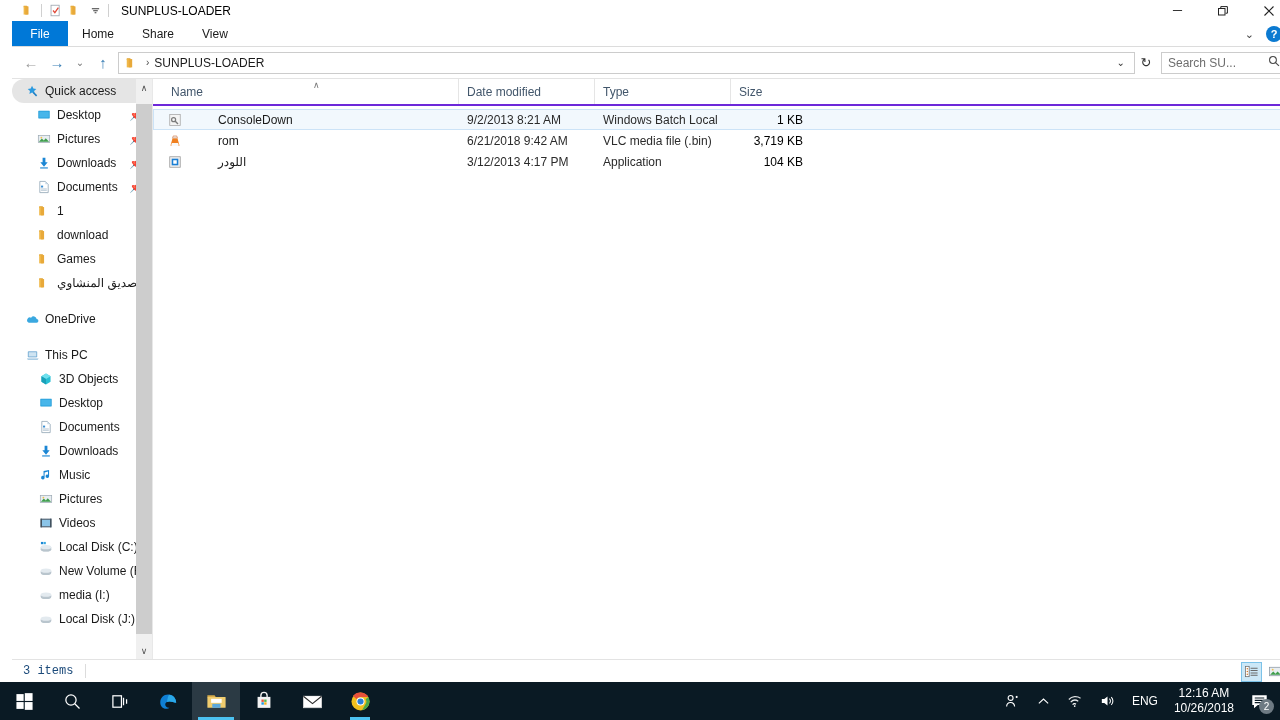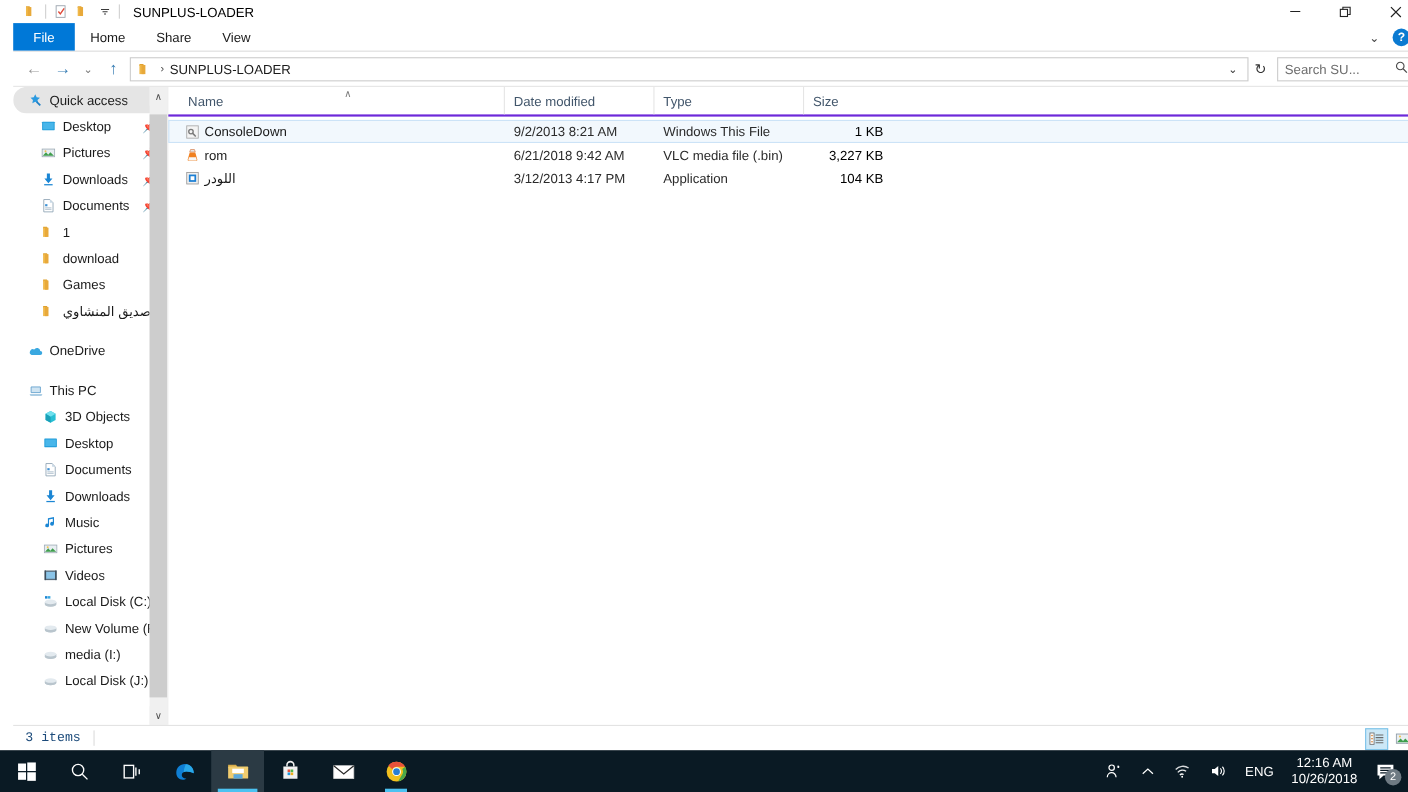--- a/index.html
+++ b/index.html
@@ -213,21 +213,21 @@
     height: 21px;
     display: flex; align-items: center;
     padding-left: 10px;
     font-size: 12px; color: #1a1a1a;
     border: 1px solid transparent;
   }
   .row.selected {
     background: #f2f8fd;
     border: 1px solid #cce3f7;
   }
-  .cell { display: flex; align-items: flex-start; padding-left: 8px; overflow: hidden; white-space: nowrap; }
+  .cell { display: flex; align-items: flex-start; padding-left: 8px; overflow: hidden; white-space: nowrap; gap: 32px; }
   .cell-name { width: 295px; padding-left: 0; }
   .cell-name .fico {
     width: 22px; min-width: 22px;
     display: flex; align-items: center; justify-content: center;
   }
   .cell-date { width: 136px; color: #2b2b2b; }
   .cell-type { width: 136px; color: #2b2b2b; }
   .cell-size { width: 82px; justify-content: flex-end; padding-right: 10px; padding-left: 0; color: #000000; }
 
   
@@ -687,38 +687,38 @@
             <span class="fico">
               <svg width="14" height="14" viewBox="0 0 16 16">
                 <rect x="2" y="1.6" width="12" height="12.8" fill="#f4f4f4" stroke="#a8a8a8" stroke-width="0.9"></rect>
                 <circle cx="6.4" cy="7.6" r="2.3" fill="none" stroke="#7a7a7a" stroke-width="1.4"></circle>
                 <path d="M8 9.2l3.4 3.4" stroke="#7a7a7a" stroke-width="1.6"></path>
               </svg>
             </span>
             <span>ConsoleDown</span>
           </div>
           <div class="cell cell-date">9/2/2013 8:21 AM</div>
-          <div class="cell cell-type">Windows This File</div>
+          <div class="cell cell-type">Windows Batch Local</div>
           <div class="cell cell-size">1 KB</div>
         </div>
 
         <div class="row">
           <div class="cell cell-name">
             <span class="fico">
               <svg width="14" height="14" viewBox="0 0 16 16">
                 <path d="M6 2.2h4l0.9 2.6H5.1z" fill="#e8e8e8" stroke="#d0662a" stroke-width="0.6"></path>
                 <path d="M5.1 5.2h5.8l2.1 7.4a0.9 0.9 0 0 1-0.9 1.2H3.9a0.9 0.9 0 0 1-0.9-1.2z" fill="#f08020"></path>
                 <path d="M4.4 10.2h7.2l0.7 2.4a0.8 0.8 0 0 1-0.8 1H4.5a0.8 0.8 0 0 1-0.8-1z" fill="#f8f8f8"></path>
               </svg>
             </span>
             <span>rom</span>
           </div>
           <div class="cell cell-date">6/21/2018 9:42 AM</div>
           <div class="cell cell-type">VLC media file (.bin)</div>
-          <div class="cell cell-size">3,227 KB</div>
+          <div class="cell cell-size">3,719 KB</div>
         </div>
 
         <div class="row">
           <div class="cell cell-name">
             <span class="fico">
               <svg width="14" height="14" viewBox="0 0 16 16">
                 <rect x="2" y="2" width="12" height="12" fill="#f0f0f0" stroke="#9a9a9a" stroke-width="0.9"></rect>
                 <rect x="4.2" y="4.2" width="7.6" height="7.6" fill="#1b7fd4"></rect>
                 <rect x="6" y="6" width="4" height="4" fill="#ffffff"></rect>
               </svg>

